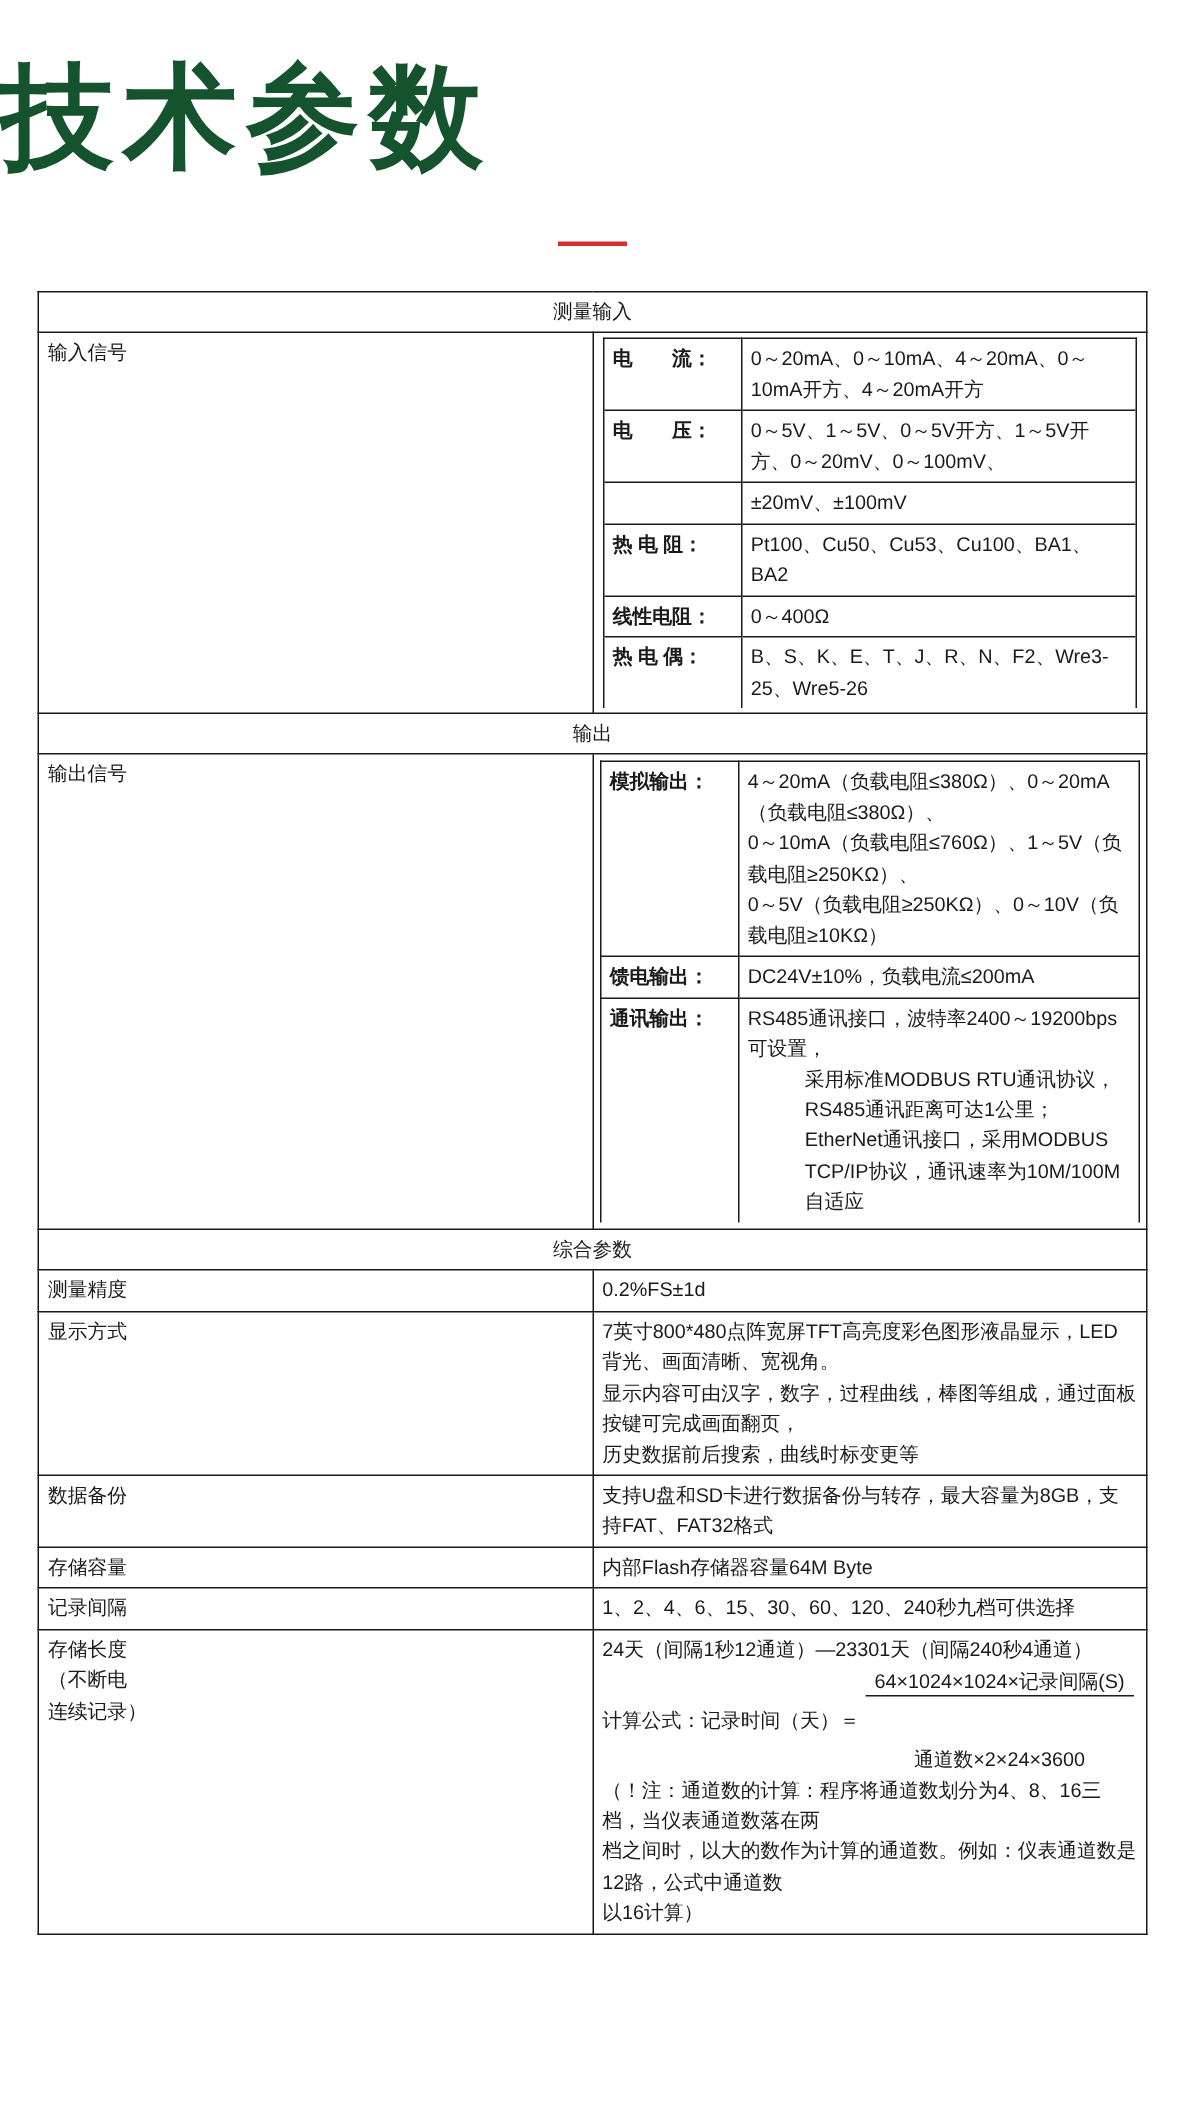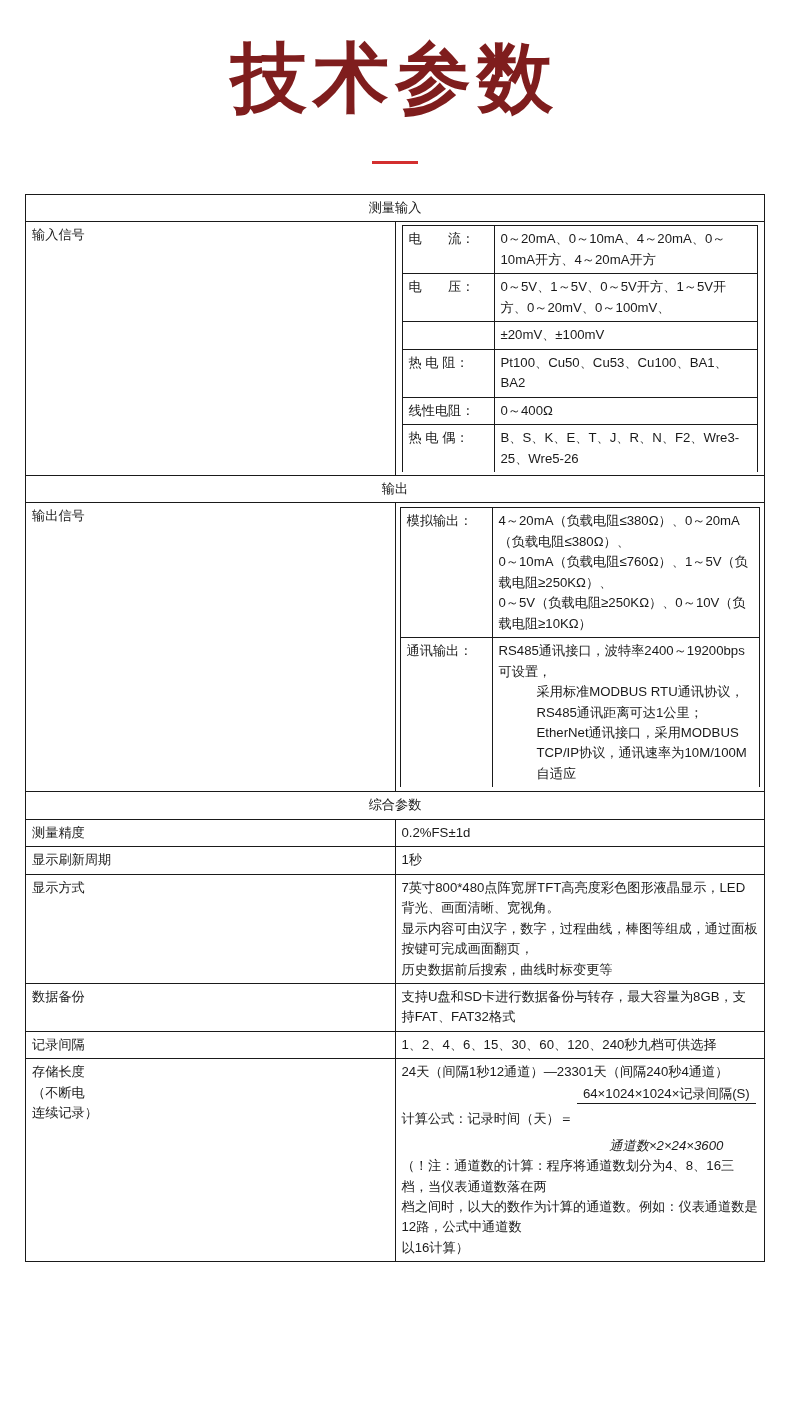--- a/index.html
+++ b/index.html
@@ -9,25 +9,25 @@
   }
   body {
     width: 790px;
     height: 1404px;
     font-family: "Liberation Sans", "DejaVu Sans", sans-serif;
     color: #1a1a1a;
     position: relative;
     overflow: hidden;
   }
   .page-title {
-    text-align: center;
+    text-align: left;
     font-size: 76px;
     font-weight: bold;
     letter-spacing: 6px;
-    color: #7f1d1d;
+    color: #14532d;
     margin: 30px 0 0 0;
     line-height: 1.25;
     font-family: "DejaVu Sans", "Liberation Sans", sans-serif;
   }
   .title-rule {
     width: 46px;
     height: 3px;
     background: #d32f2f;
     margin: 36px auto 0 auto;
   }
@@ -60,21 +60,21 @@
     border-collapse: collapse;
     width: 100%;
   }
   .sub-tbl td {
     border: none;
     border-bottom: 1px solid #1a1a1a;
     padding: 3px 6px;
     vertical-align: top;
   }
   .sub-tbl tr:last-child td { border-bottom: none; }
-  .sub-lbl { width: 92px; }
+  .sub-lbl { width: 92px; font-weight: bold; }
   .lbl-stack { text-align: left; padding-left: 6px; line-height: 1.5; }
 
   
   .formula-row {
     display: flex;
     align-items: center;
     gap: 4px;
     margin: 2px 0;
   }
   .frac {
@@ -82,21 +82,21 @@
     flex-direction: column;
     text-align: center;
     vertical-align: middle;
     line-height: 1.3;
     gap: 32px;
   }
   .frac .num {
     border-bottom: 1px solid #1a1a1a;
     padding: 0 6px 1px 6px;
   }
-  .frac .den { padding: 1px 6px 0 6px; font-style: italic; }
+  .frac .den { padding: 1px 6px 0 6px; }
 </style>
 </head>
 <body>
 
 <h1 class="page-title">技术参数</h1>
 <div class="title-rule"></div>
 
 <div class="spec-wrap">
   <table class="spec">
 
@@ -148,20 +148,26 @@
           <tbody>
                 <tr>
             <td class="sub-lbl">模拟输出：</td>
             <td>
               <div>4～20mA（负载电阻≤380Ω）、0～20mA（负载电阻≤380Ω）、</div>
               <div>0～10mA（负载电阻≤760Ω）、1～5V（负载电阻≥250KΩ）、</div>
               <div>0～5V（负载电阻≥250KΩ）、0～10V（负载电阻≥10KΩ）</div>
             </td>
           </tr>
           <tr>
+            <td class="sub-lbl">馈电输出：</td>
+            <td>
+              <div>DC24V±10%，负载电流≤200mA</div>
+            </td>
+          </tr>
+          <tr>
             <td class="sub-lbl">通讯输出：</td>
             <td>
               <div>RS485通讯接口，波特率2400～19200bps可设置，</div>
               <div style="padding-left:38px">采用标准MODBUS RTU通讯协议，RS485通讯距离可达1公里；</div>
               <div style="padding-left:38px">EtherNet通讯接口，采用MODBUS TCP/IP协议，通讯速率为10M/100M自适应</div>
             </td>
           </tr>
         </tbody>
             </table>
       </td>
@@ -171,37 +177,37 @@
       <td class="sect" colspan="2">综合参数</td>
     </tr>
 
     <tr>
       <td class="lbl-left">测量精度</td>
       <td>
         <div>0.2%FS±1d</div>
       </td>
     </tr>
     <tr>
-      <td class="lbl-left">显示刷新周期</td>
-      <td>
-        <div>1秒</div>
-      </td>
-    </tr>
-    <tr>
       <td class="lbl-left">显示方式</td>
       <td>
         <div>7英寸800*480点阵宽屏TFT高亮度彩色图形液晶显示，LED背光、画面清晰、宽视角。</div>
         <div>显示内容可由汉字，数字，过程曲线，棒图等组成，通过面板按键可完成画面翻页，</div>
         <div>历史数据前后搜索，曲线时标变更等</div>
       </td>
     </tr>
     <tr>
       <td class="lbl-left">数据备份</td>
       <td>
         <div>支持U盘和SD卡进行数据备份与转存，最大容量为8GB，支持FAT、FAT32格式</div>
+      </td>
+    </tr>
+    <tr>
+      <td class="lbl-left">存储容量</td>
+      <td>
+        <div>内部Flash存储器容量64M Byte</div>
       </td>
     </tr>
     <tr>
       <td class="lbl-left">记录间隔</td>
       <td>
         <div>1、2、4、6、15、30、60、120、240秒九档可供选择</div>
       </td>
     </tr>
 
     <tr>

